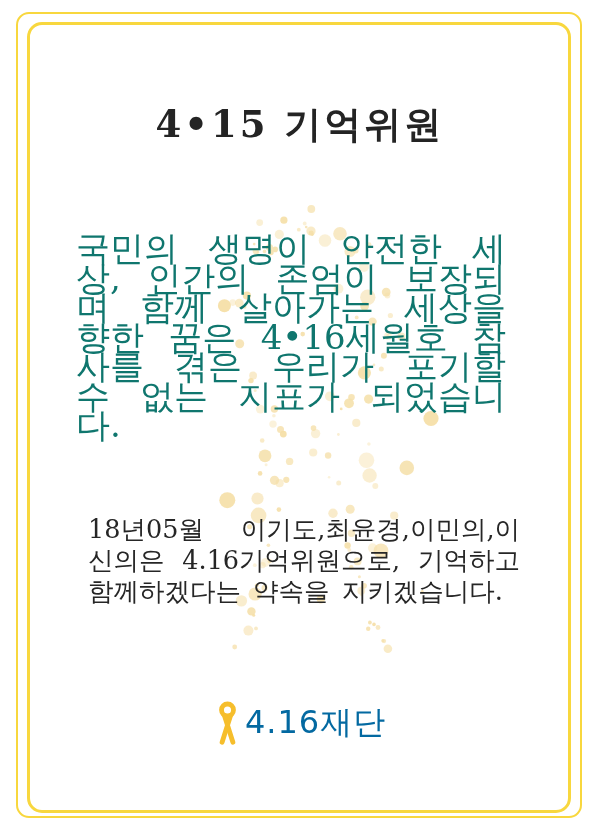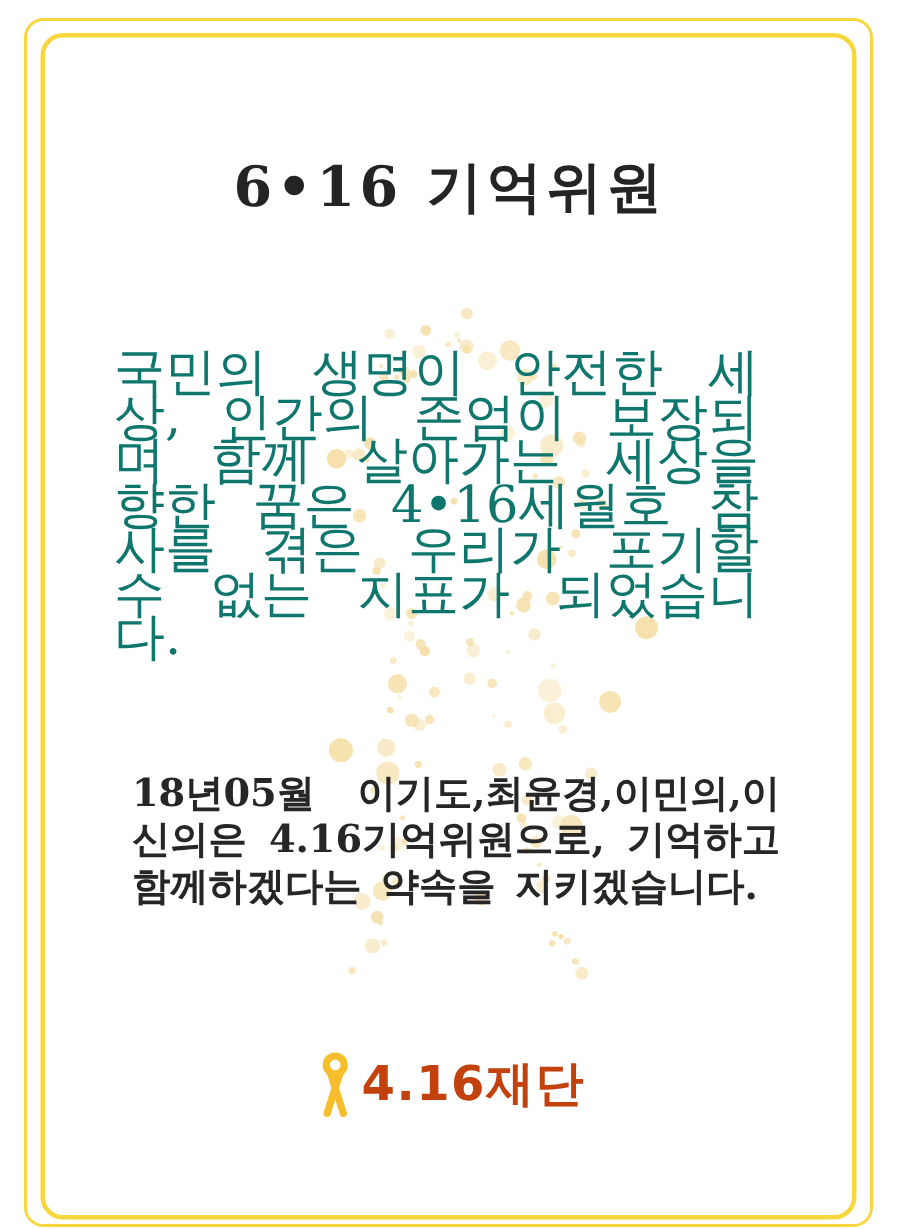--- a/index.html
+++ b/index.html
@@ -61,42 +61,42 @@
   .body-text p {
     margin: 0 0 10px 0;
   }
   .pledge {
     position: absolute;
     left: 88px;
     top: 514px;
     width: 432px;
     font-size: 25.5px;
     line-height: 31px;
-    font-weight: 700;
+    font-weight: 400;
     color: #262626;
     word-break: break-all;
     text-align: justify;
     word-spacing: 4px;
   }
   .logo {
     position: absolute;
     left: 0; right: 0;
     top: 694px;
     height: 58px;
     display: flex;
     align-items: center;
     justify-content: center;
     gap: 4px;
   }
   .logo-label {
     font-family: "DejaVu Sans", sans-serif;
     font-size: 32px;
-    font-weight: 700;
+    font-weight: 400;
     letter-spacing: 1px;
-    color: #c2410c;
+    color: #0369a1;
   }
 </style>
 </head>
 <body>
 
 <div class="page">
 
   <svg class="watermark" viewBox="0 0 600 819" xmlns="http://www.w3.org/2000/svg">
       <circle cx="340.0" cy="233.7" r="6.8" fill="#F5DFA8" opacity="0.68"></circle>
       <circle cx="311.3" cy="209.0" r="3.9" fill="#F5DFA8" opacity="0.70"></circle>
@@ -220,21 +220,21 @@
       <circle cx="369.6" cy="475.5" r="7.2" fill="#F5DFA8" opacity="0.53"></circle>
       <circle cx="368.9" cy="444.0" r="1.8" fill="#F5DFA8" opacity="0.41"></circle>
       <circle cx="366.5" cy="460.3" r="7.8" fill="#F5DFA8" opacity="0.44"></circle>
       <circle cx="306.2" cy="227.1" r="1.3" fill="#F5DFA8" opacity="0.78"></circle>
       <circle cx="329.9" cy="396.3" r="4.9" fill="#F5DFA8" opacity="0.51"></circle>
     </svg>
 
   <div class="frame-outer"></div>
   <div class="frame-inner"></div>
 
-  <h1 class="title">6•16 기억위원</h1>
+  <h1 class="title">4•15 기억위원</h1>
 
   <div class="body-text">
     <p>국민의 생명이 안전한 세상, 인간의 존엄이 보장되며 함께 살아가는 세상을 향한 꿈은 4•16세월호 참사를 겪은 우리가 포기할 수 없는 지표가 되었습니다.</p>
   </div>
 
   <div class="pledge">18년05월 이기도,최윤경,이민의,이신의은 4.16기억위원으로, 기억하고 함께하겠다는 약속을 지키겠습니다.</div>
 
   <div class="logo">
     <svg width="27" height="52" viewBox="0 0 28 48" xmlns="http://www.w3.org/2000/svg">
       <circle cx="14" cy="10.5" r="6.2" fill="none" stroke="#F6BE2C" stroke-width="5"></circle>

